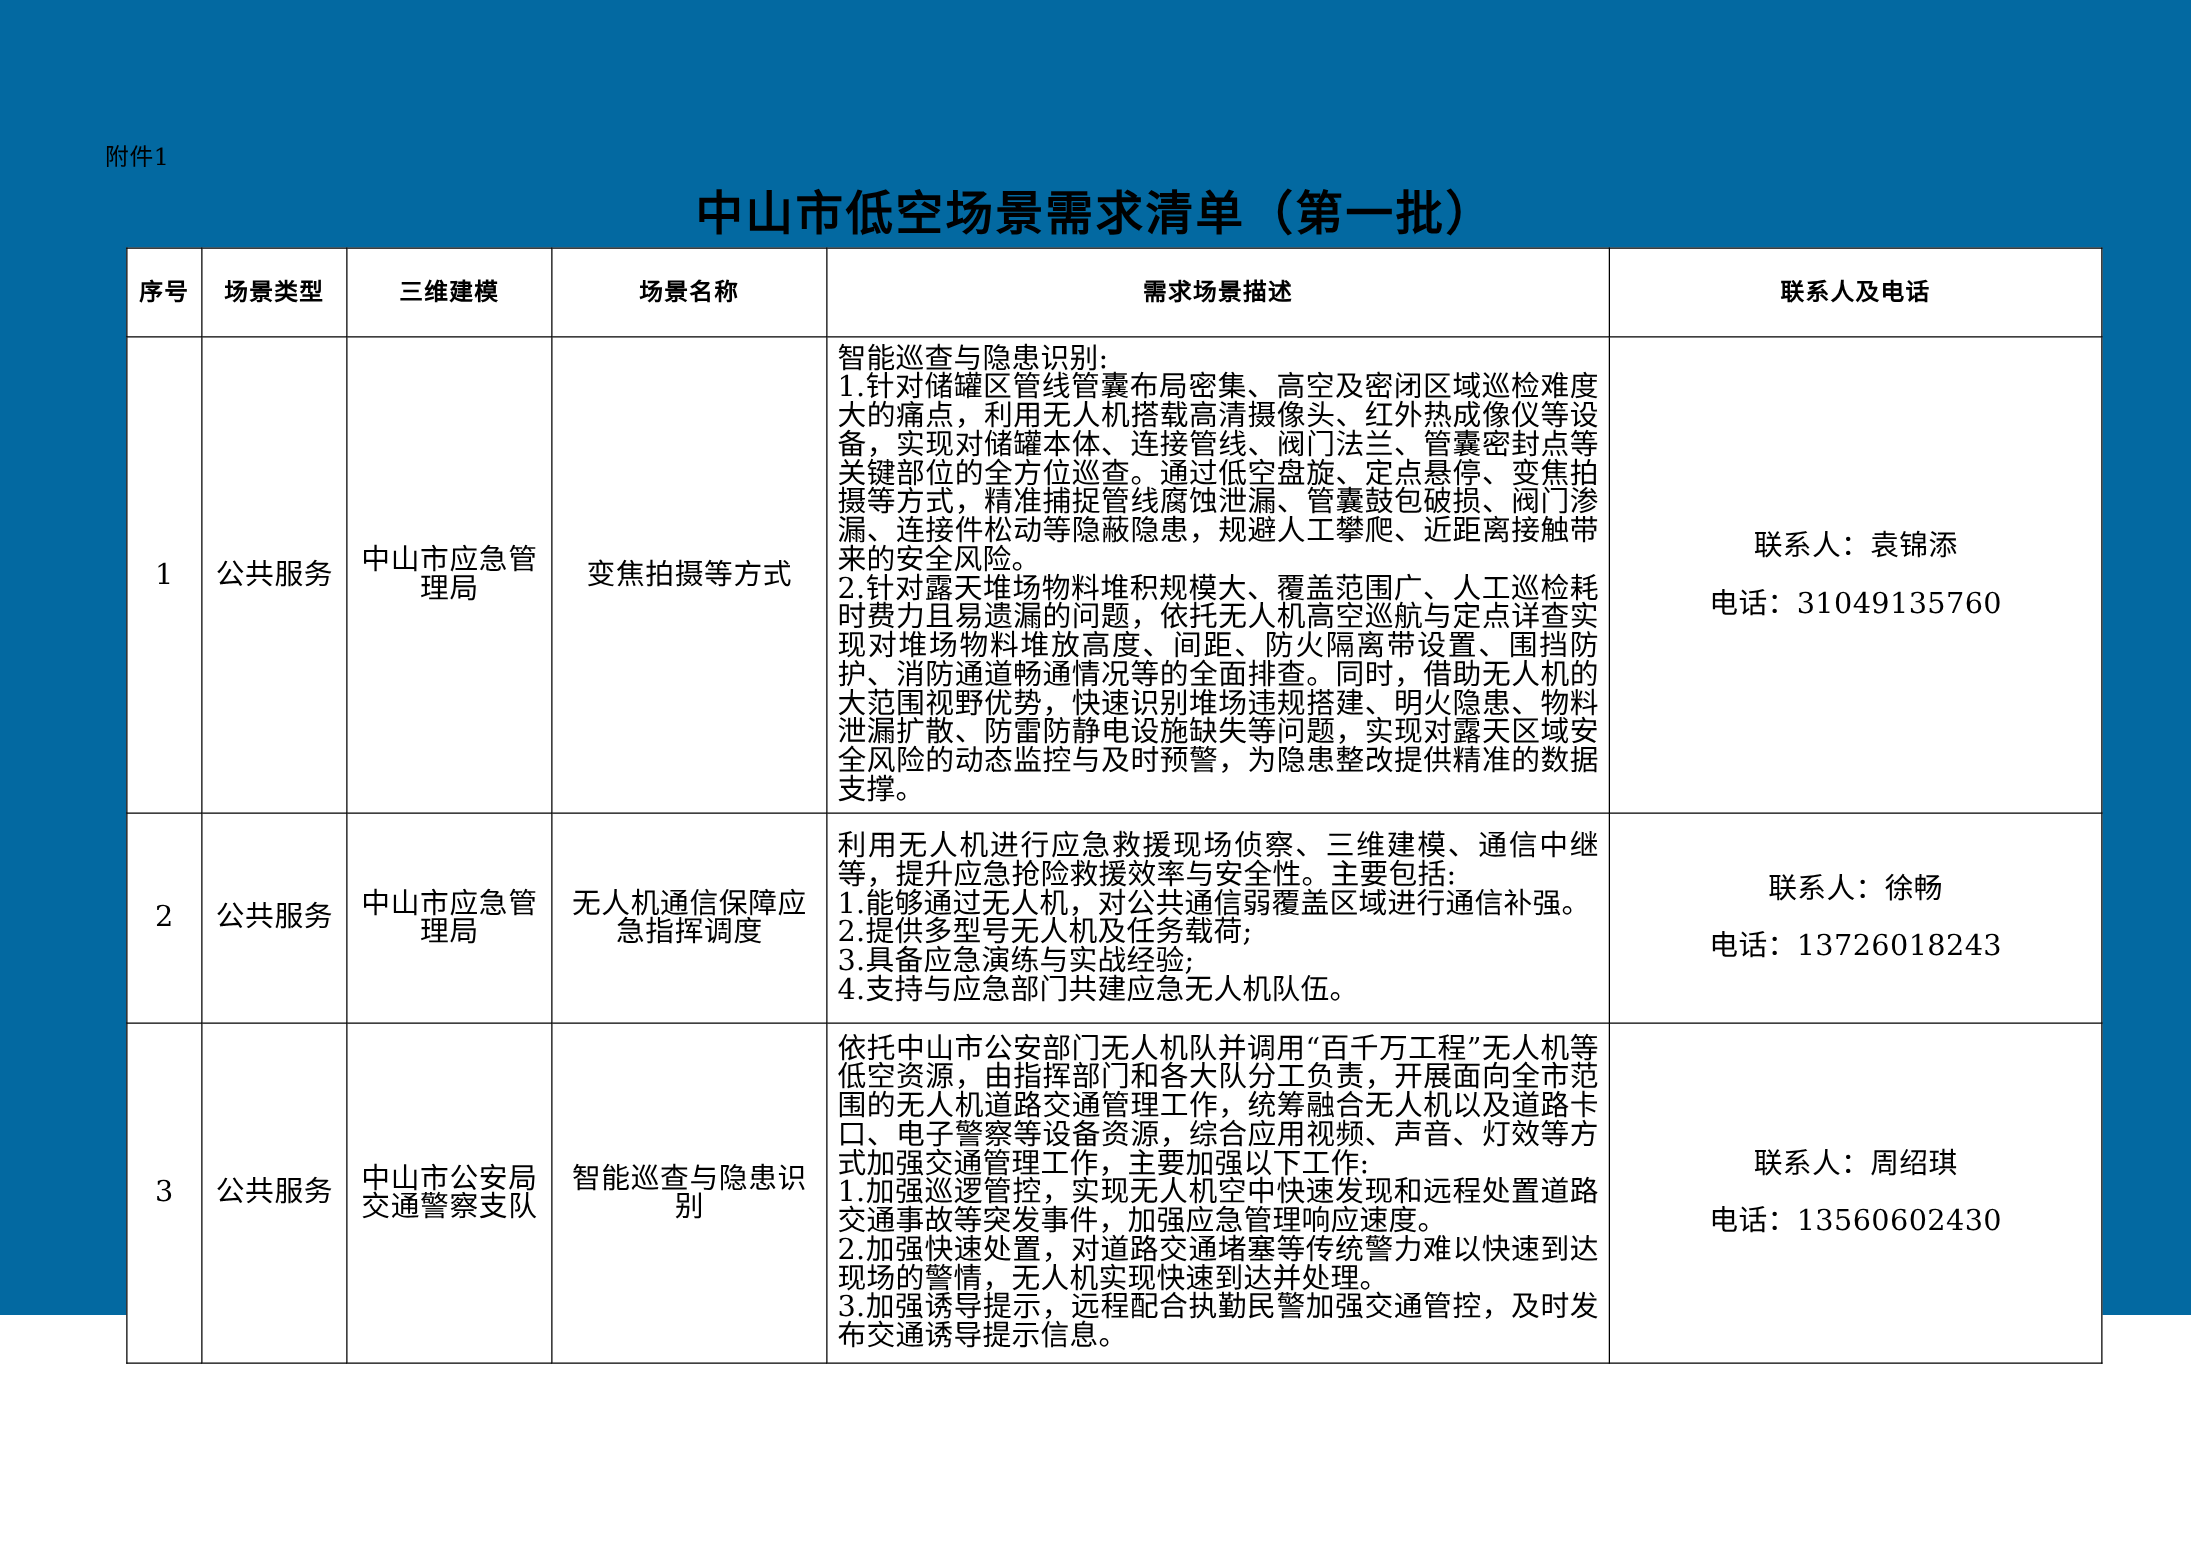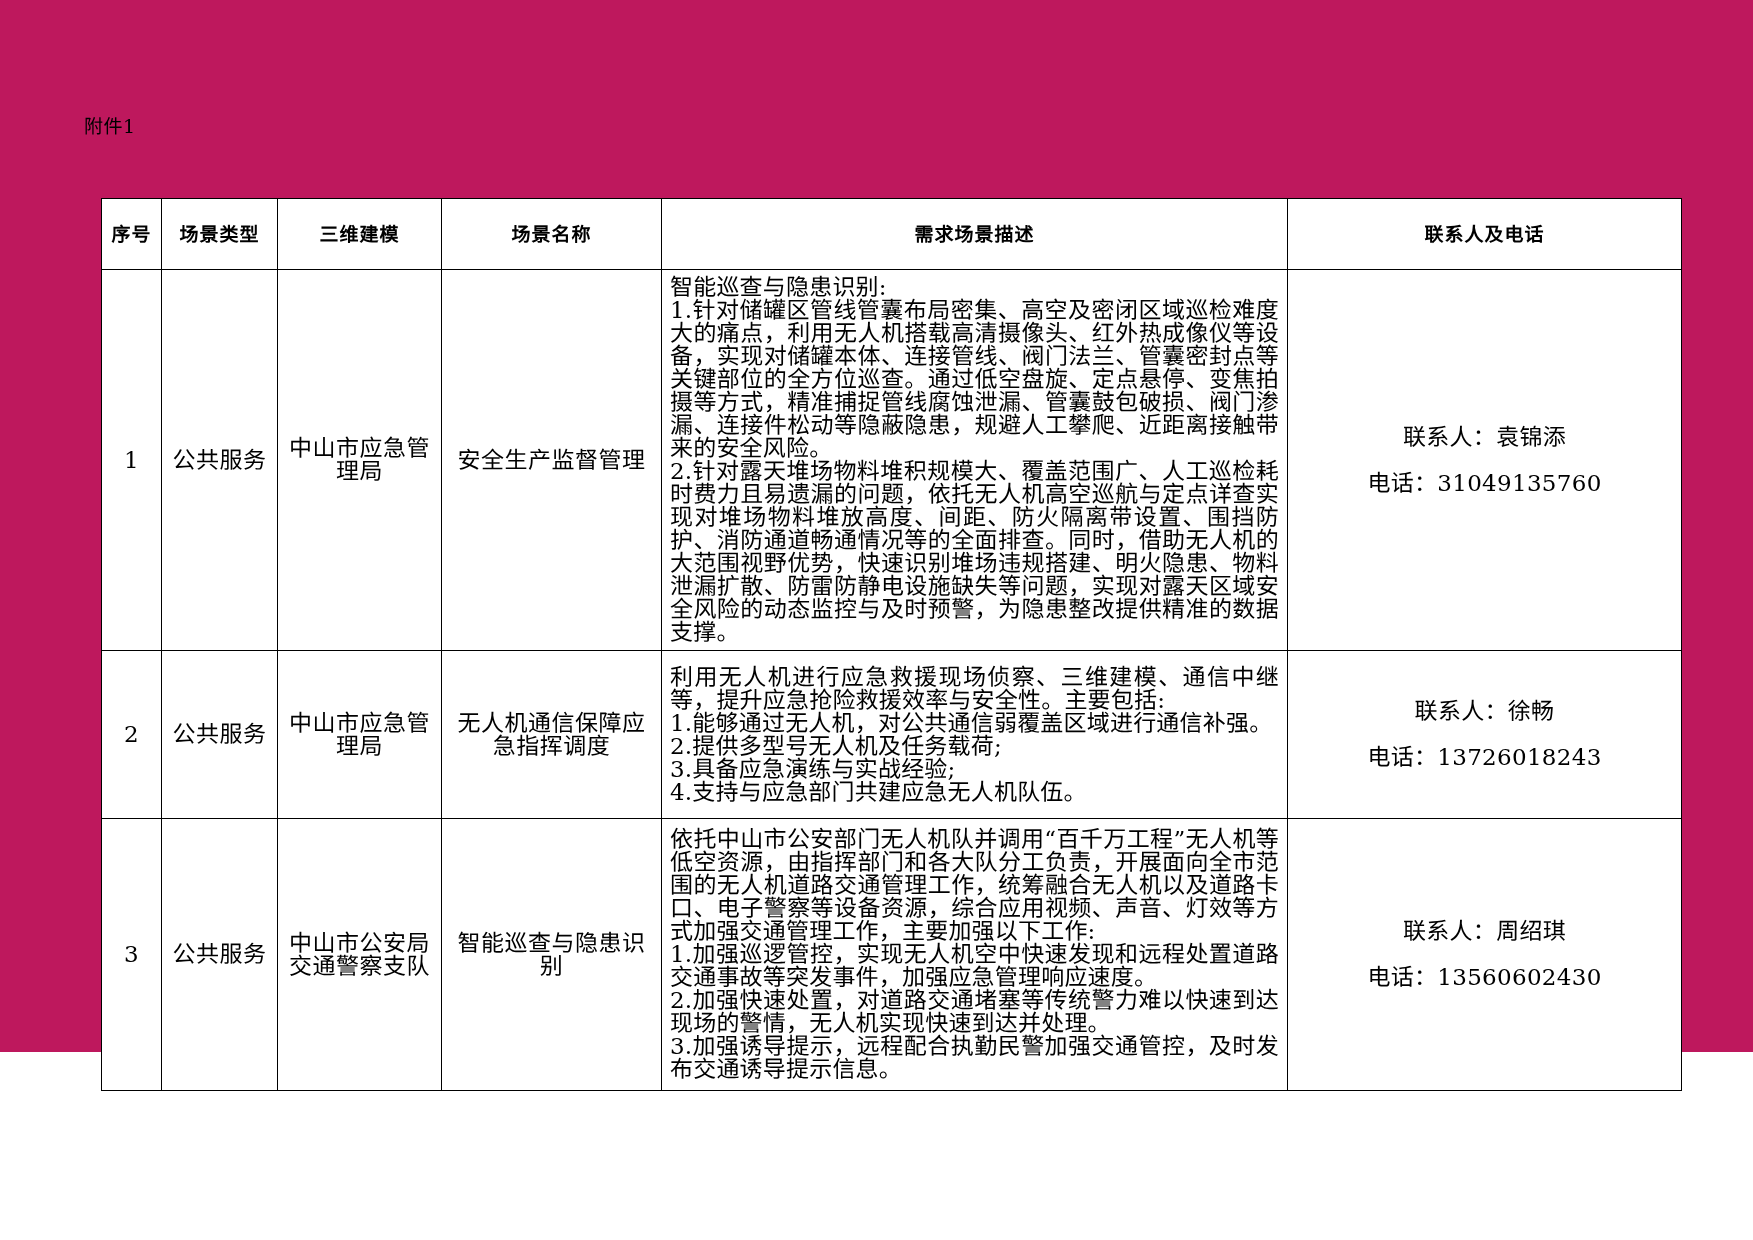--- a/index.html
+++ b/index.html
@@ -13,21 +13,21 @@
     height: 1240px;
     font-family: "DejaVu Serif", "Liberation Serif", serif;
     color: #000000;
     -webkit-font-smoothing: antialiased;
   }
   .page {
     position: relative;
     width: 1753px;
     height: 1052px;
     box-sizing: border-box;
-    background: #be185d;
+    background: #0369a1;
   }
   .attachment-label {
     position: absolute;
     left: 84px;
     top: 115px;
     font-size: 19px;
     line-height: 1.2;
     font-family: "DejaVu Serif", "Liberation Serif", serif;
     letter-spacing: 0.5px;
   }
@@ -105,20 +105,21 @@
   tr.row-2 { height: 168px; }
   tr.row-3 { height: 272px; }
 </style>
 </head>
 <body>
 
 <div class="page">
 
   <div class="attachment-label">附件1</div>
 
+  <div class="doc-title">中山市低空场景需求清单（第一批）</div>
 
   <div class="table-wrap">
     <table class="demand-table">
       <colgroup>
         <col class="c-idx">
         <col class="c-type">
         <col class="c-entity">
         <col class="c-scene">
         <col class="c-desc">
         <col class="c-contact">
@@ -131,21 +132,21 @@
           <th>场景名称</th>
           <th>需求场景描述</th>
           <th>联系人及电话</th>
         </tr>
       </thead>
       <tbody>
         <tr class="row-1">
           <td class="cell-center">1</td>
           <td class="cell-center">公共服务</td>
           <td class="cell-center">中山市应急管理局</td>
-          <td class="cell-center">安全生产监督管理</td>
+          <td class="cell-center">变焦拍摄等方式</td>
           <td class="cell-desc">智能巡查与隐患识别:
 1.针对储罐区管线管囊布局密集、高空及密闭区域巡检难度大的痛点，利用无人机搭载高清摄像头、红外热成像仪等设备，实现对储罐本体、连接管线、阀门法兰、管囊密封点等关键部位的全方位巡查。通过低空盘旋、定点悬停、变焦拍摄等方式，精准捕捉管线腐蚀泄漏、管囊鼓包破损、阀门渗漏、连接件松动等隐蔽隐患，规避人工攀爬、近距离接触带来的安全风险。
 2.针对露天堆场物料堆积规模大、覆盖范围广、人工巡检耗时费力且易遗漏的问题，依托无人机高空巡航与定点详查实现对堆场物料堆放高度、间距、防火隔离带设置、围挡防护、消防通道畅通情况等的全面排查。同时，借助无人机的大范围视野优势，快速识别堆场违规搭建、明火隐患、物料泄漏扩散、防雷防静电设施缺失等问题，实现对露天区域安全风险的动态监控与及时预警，为隐患整改提供精准的数据支撑。</td>
           <td class="cell-contact">
             <div>联系人：袁锦添</div>
             <div>电话：31049135760</div>
           </td>
         </tr>
         <tr class="row-2">
           <td class="cell-center">2</td>

